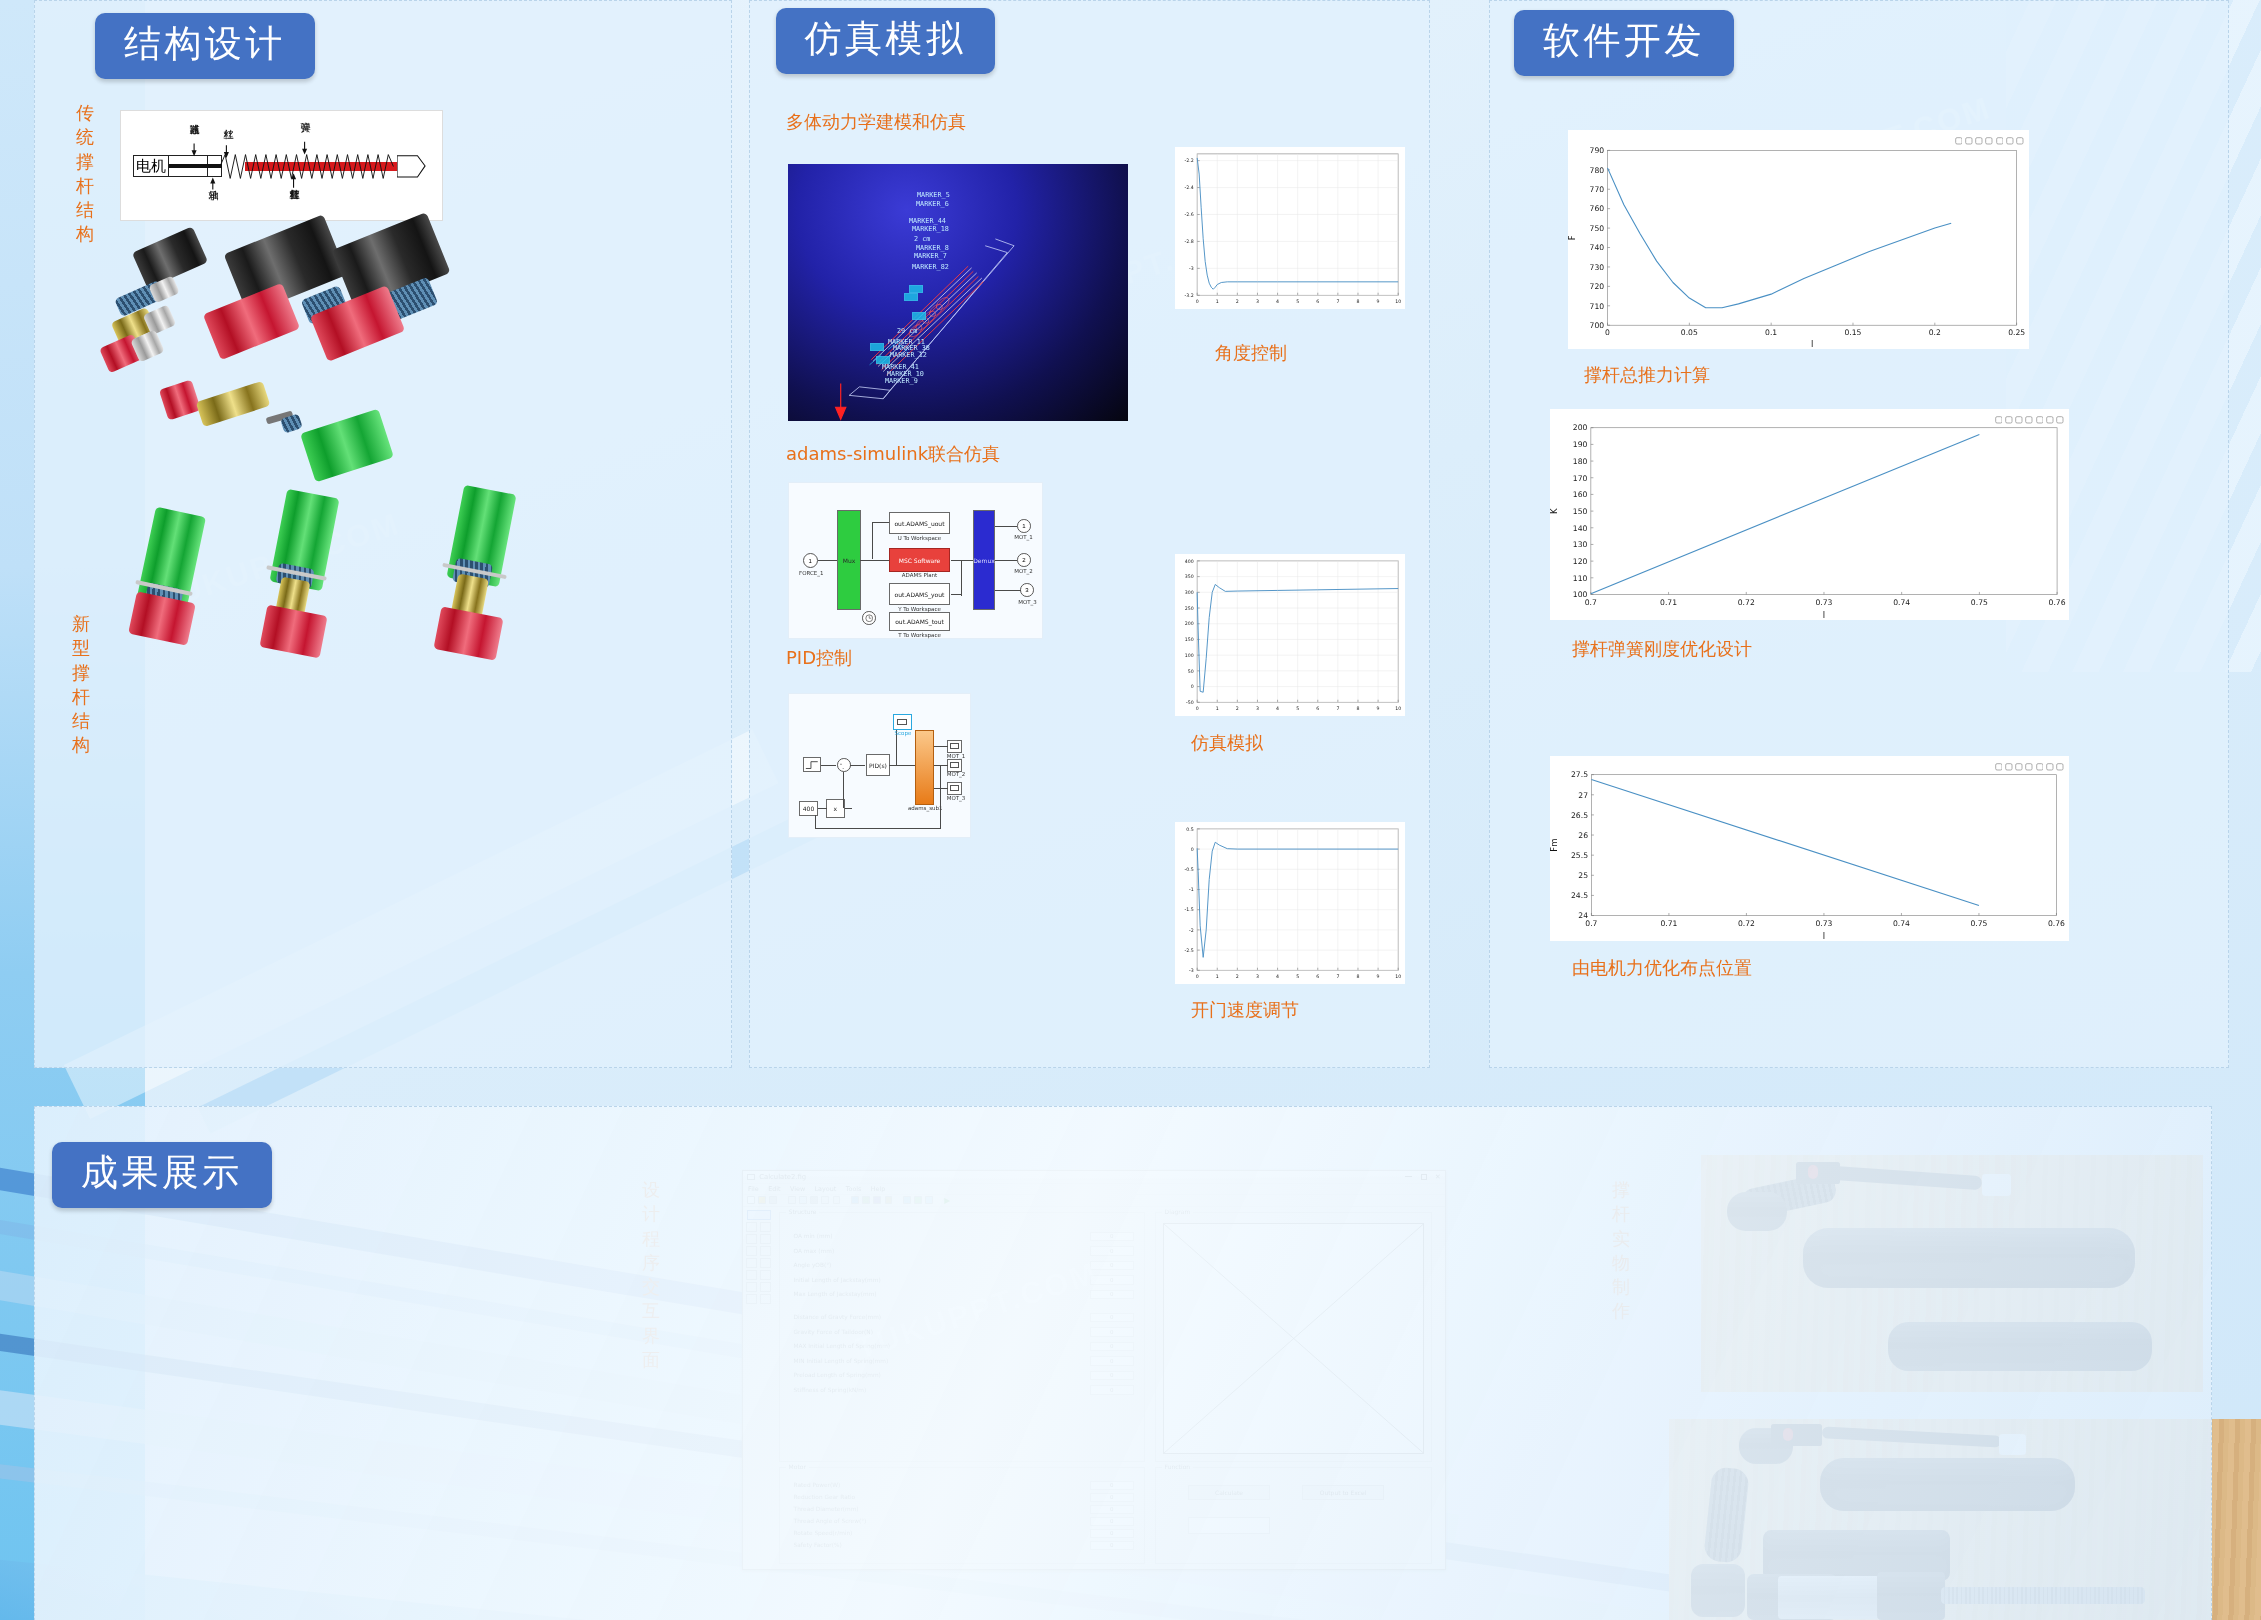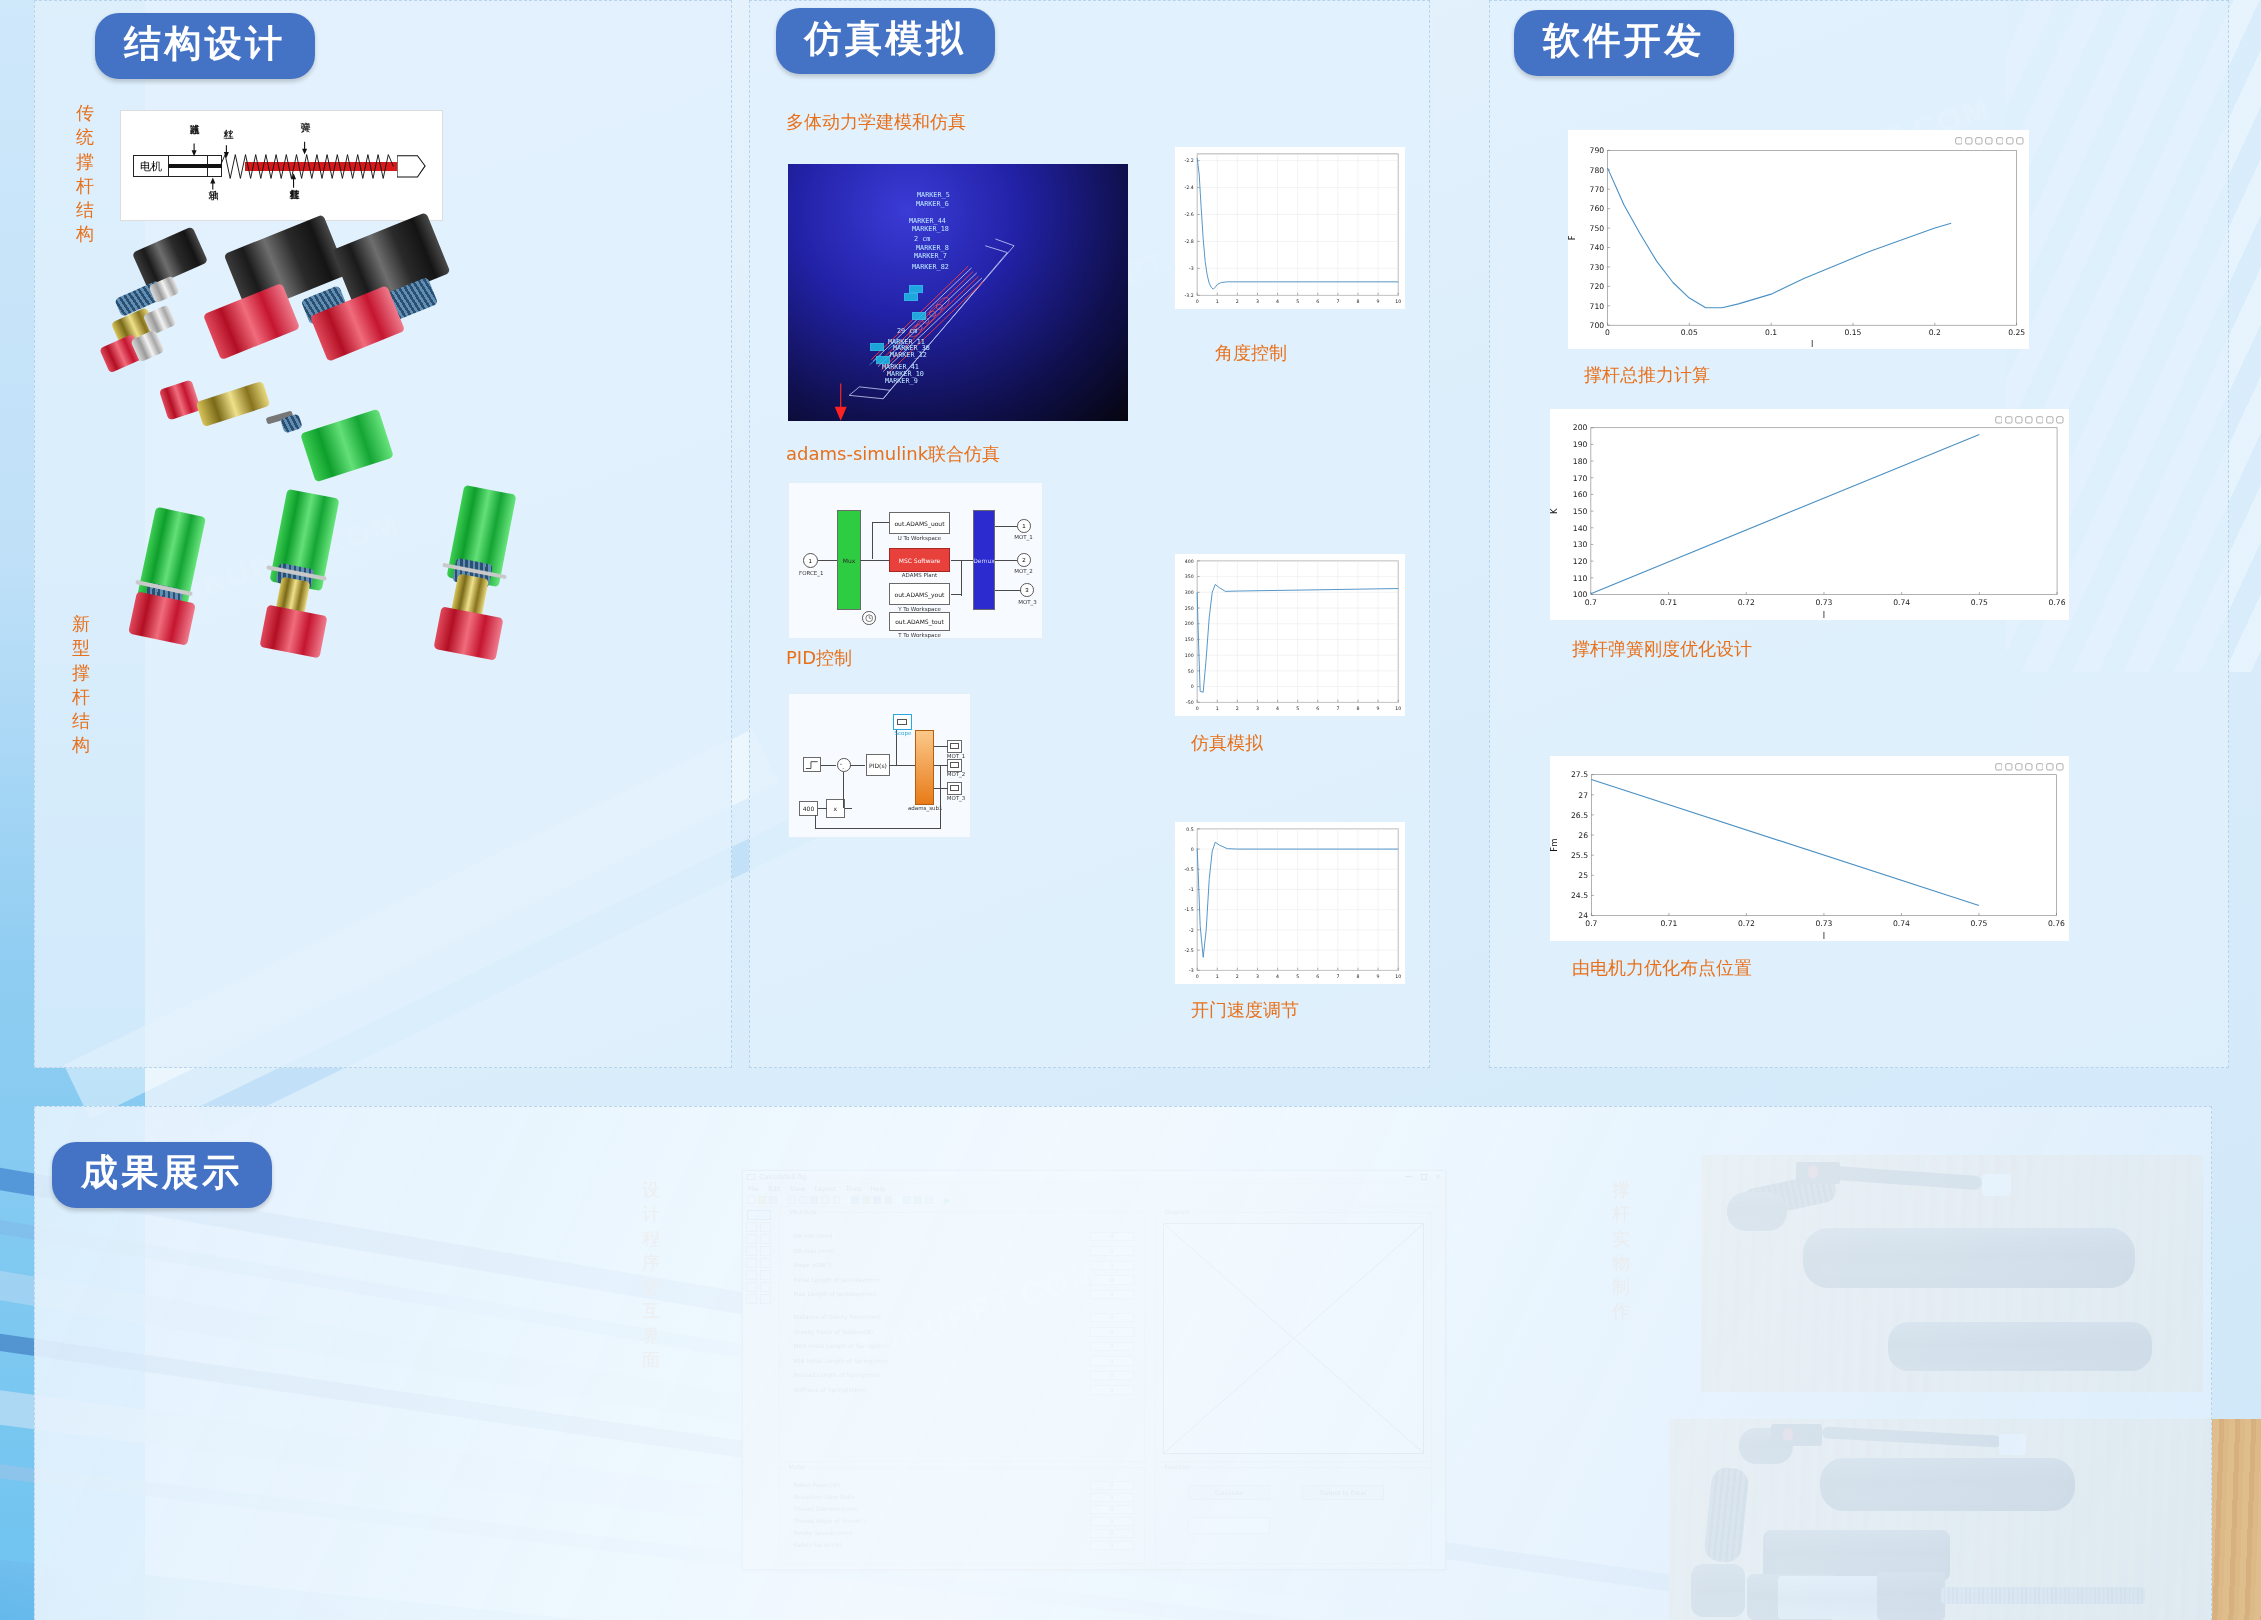--- a/index.html
+++ b/index.html
@@ -37,22 +37,22 @@
      border:0.9px dashed #b9d4ea; z-index:2; }
   #panel-structure  { left:34px;  top:0px;   width:698px;  height:1068px; }
   #panel-simulation { left:749px; top:0px;   width:681px;  height:1068px; }
   #panel-software   { left:1489px;top:0px;   width:740px;  height:1068px; }
   #panel-results    { left:34px;  top:1106px;width:2178px; height:515px;
      background:linear-gradient(115deg,rgba(228,242,253,.9) 0%,rgba(243,250,255,.95) 45%,rgba(222,238,252,.9) 100%); }
 
   
   .badge {
     display:inline-block; background:#4472c4; color:#fff;
-    border-radius:24px; padding:12px 29px 15.3px;
-    font-size:37px; font-weight:bold; letter-spacing:3.4px;
+    border-radius:10px; padding:12px 29px 15.3px;
+    font-size:37px; font-weight:normal; letter-spacing:3.4px;
     box-shadow:0 2.6px 4.3px rgba(0,0,0,.18);
     font-family:"DejaVu Sans","Liberation Sans",sans-serif;
     line-height:1.05;
   }
   .badge-wrap { position:absolute; }
   #badge-structure  { left:60px;  top:12px; }
   #badge-simulation { left:25.5px;  top:6.8px;  }
   #badge-software   { left:24px;  top:8.5px; }
   #badge-results    { left:17px;  top:35px; }
 
@@ -175,21 +175,21 @@
   <div class="badge-wrap" id="badge-structure">
     <span class="badge">结构设计</span>
   </div>
 
   <div class="cap-orange cap-vert" id="struct-label-old">传统<br>撑杆<br>结构</div>
   <div class="cap-orange cap-vert" id="struct-label-new">新型<br>撑杆<br>结构</div>
 
   <div id="schematic">
 
     <div style="position:absolute;left:12px;top:44px;width:36px;height:22px;border:1.2px solid #222;background:#fff;
-                font-size:11px;display:flex;align-items:center;justify-content:center;font-family:'DejaVu Sans',sans-serif;">电机</div>
+                font-size:15px;display:flex;align-items:center;justify-content:center;font-family:'DejaVu Sans',sans-serif;">电机</div>
     <div style="position:absolute;left:48px;top:44px;width:39px;height:22px;border:1.2px solid #222;border-left:none;background:#fff;"></div>
     <div style="position:absolute;left:87px;top:44px;width:13.6px;height:22px;border:1.2px solid #222;border-left:none;background:#fff;"></div>
 
     <div style="position:absolute;left:48px;top:53px;width:53px;height:4.3px;background:#111;"></div>
 
     <div style="position:absolute;left:124px;top:51px;width:155px;height:8.5px;background:#d7191c;"></div>
 
     <svg style="position:absolute;left:99px;top:40px;" width="187" height="31" viewBox="0 0 220 36">
       <polyline points="0,18 6,4 12,32 18,4 24,32 30,4 36,32 42,4 48,32 54,4 60,32 66,4 72,32 78,4 84,32 90,4 96,32 102,4 108,32 114,4 120,32 126,4 132,32 138,4 144,32 150,4 156,32 162,4 168,32 174,4 180,32 186,4 192,32 198,4 204,18" fill="none" stroke="#111" stroke-width="1.1"></polyline>
     </svg>

